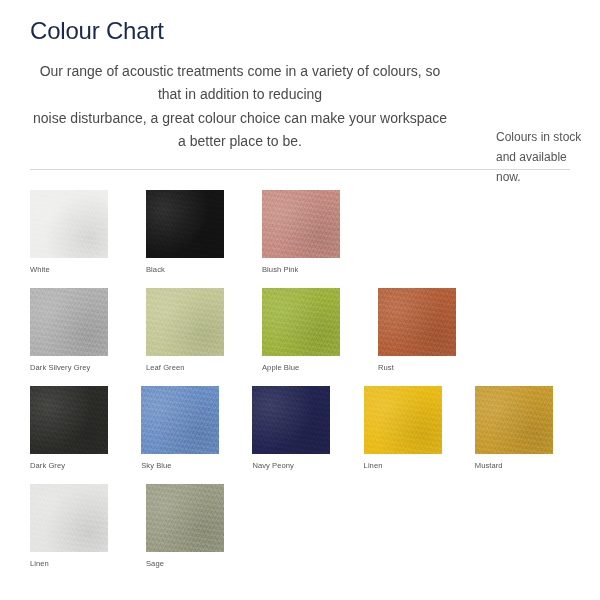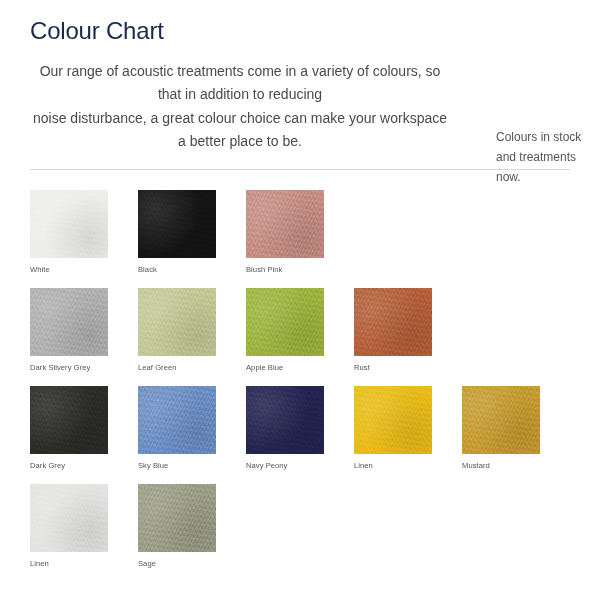--- a/index.html
+++ b/index.html
@@ -58,21 +58,21 @@
   }
   .row {
     display: flex;
     gap: 0;
     margin-bottom: 14px;
   }
   .cell {
     width: 100px;
     margin-right: 0;
   }
-  .cell + .cell { margin-left: 8px; }
+  .cell + .cell { margin-left: 16px; }
   .row .cell { margin-right: 0; }
 
   .swatch {
     width: 78px;
     height: 68px;
     display: block;
     position: relative;
     background-blend-mode: overlay, overlay, normal;
   }
   
@@ -197,16 +197,16 @@
         </div>
         <div class="cell">
           <div class="swatch" style="background-color: rgb(154, 156, 132);"></div>
           <div class="swatch-label">Sage</div>
         </div>
       </div>
     </div>
 
   <div class="stock-note">
     <span class="stock-note-line">Colours in stock</span>
-    <span class="stock-note-line">and treatments now.</span>
+    <span class="stock-note-line">and available now.</span>
   </div>
 
 </div>
 
 </body></html>

